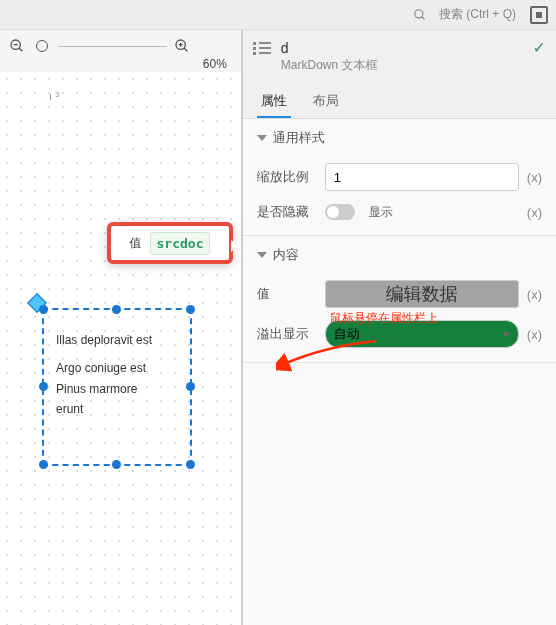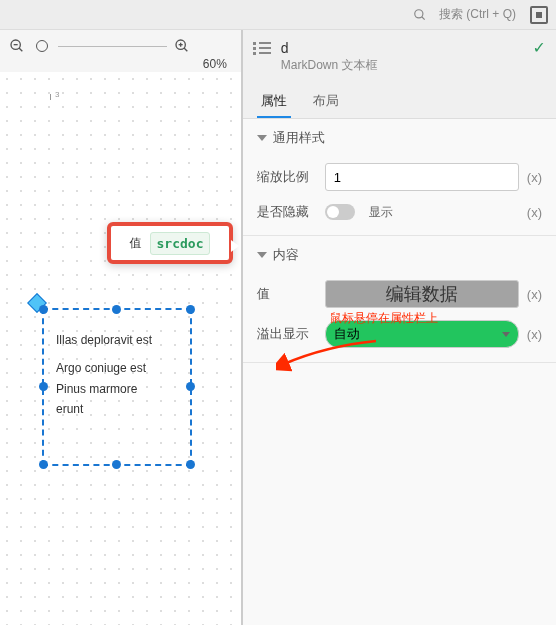--- a/index.html
+++ b/index.html
@@ -60,21 +60,21 @@
     
     .section { border-bottom: 1px solid #e4e4e4; }
     .sec-head { display: flex; align-items: center; gap: 6px; padding: 10px 14px; font-size: 13px; color: #555; cursor: pointer; }
     .chev { display: inline-block; width: 0; height: 0; border-left: 5px solid transparent; border-right: 5px solid transparent; border-top: 6px solid #888; }
     .chev.right { border-top: 5px solid transparent; border-bottom: 5px solid transparent; border-left: 6px solid #888; border-right: none; }
     
     .prop-row { display: flex; align-items: center; gap: 8px; padding: 6px 14px; font-size: 13px; }
     .prop-label { width: 60px; color: #555; }
     .prop-input { flex: 1; height: 28px; border: 1px solid #ccc; border-radius: 3px; background: #fff; padding: 0 8px; font-size: 13px; }
     .prop-button { flex: 1; height: 28px; border: 1px solid #ccc; border-radius: 3px; background: #a3a3a3; font-size: 18px; color: #333; cursor: pointer; }
-    .prop-select { flex: 1; height: 28px; border: 1px solid #ccc; border-radius: 13px; background: #22c55e; padding: 0 8px; font-size: 13px; display: flex; align-items: center; justify-content: space-between; cursor: pointer; }
+    .prop-select { flex: 1; height: 28px; border: 1px solid #ccc; border-radius: 13px; background: #15803d; padding: 0 8px; font-size: 13px; display: flex; align-items: center; justify-content: space-between; cursor: pointer; }
     .sel-chev { width: 0; height: 0; border-left: 4px solid transparent; border-right: 4px solid transparent; border-top: 5px solid #666; }
     .x-link { color: #888; font-size: 13px; cursor: pointer; }
     .toggle { width: 30px; height: 16px; background: #ccc; border-radius: 8px; position: relative; cursor: pointer; }
     .toggle::after { content: ""; position: absolute; left: 2px; top: 2px; width: 12px; height: 12px; background: #fff; border-radius: 50%; }
     .toggle-label { font-size: 12px; color: #666; margin-left: 6px; flex: 1; }
     
     .annotation { position: absolute; left: 330px; top: 310px; color: #ff2a00; font-size: 12px; font-weight: 500; pointer-events: none; }
     .arrow-svg { position: absolute; left: 276px; top: 336px; pointer-events: none; }
     .section .sec-head + .prop-rows { padding-bottom: 8px; }
   </style>

